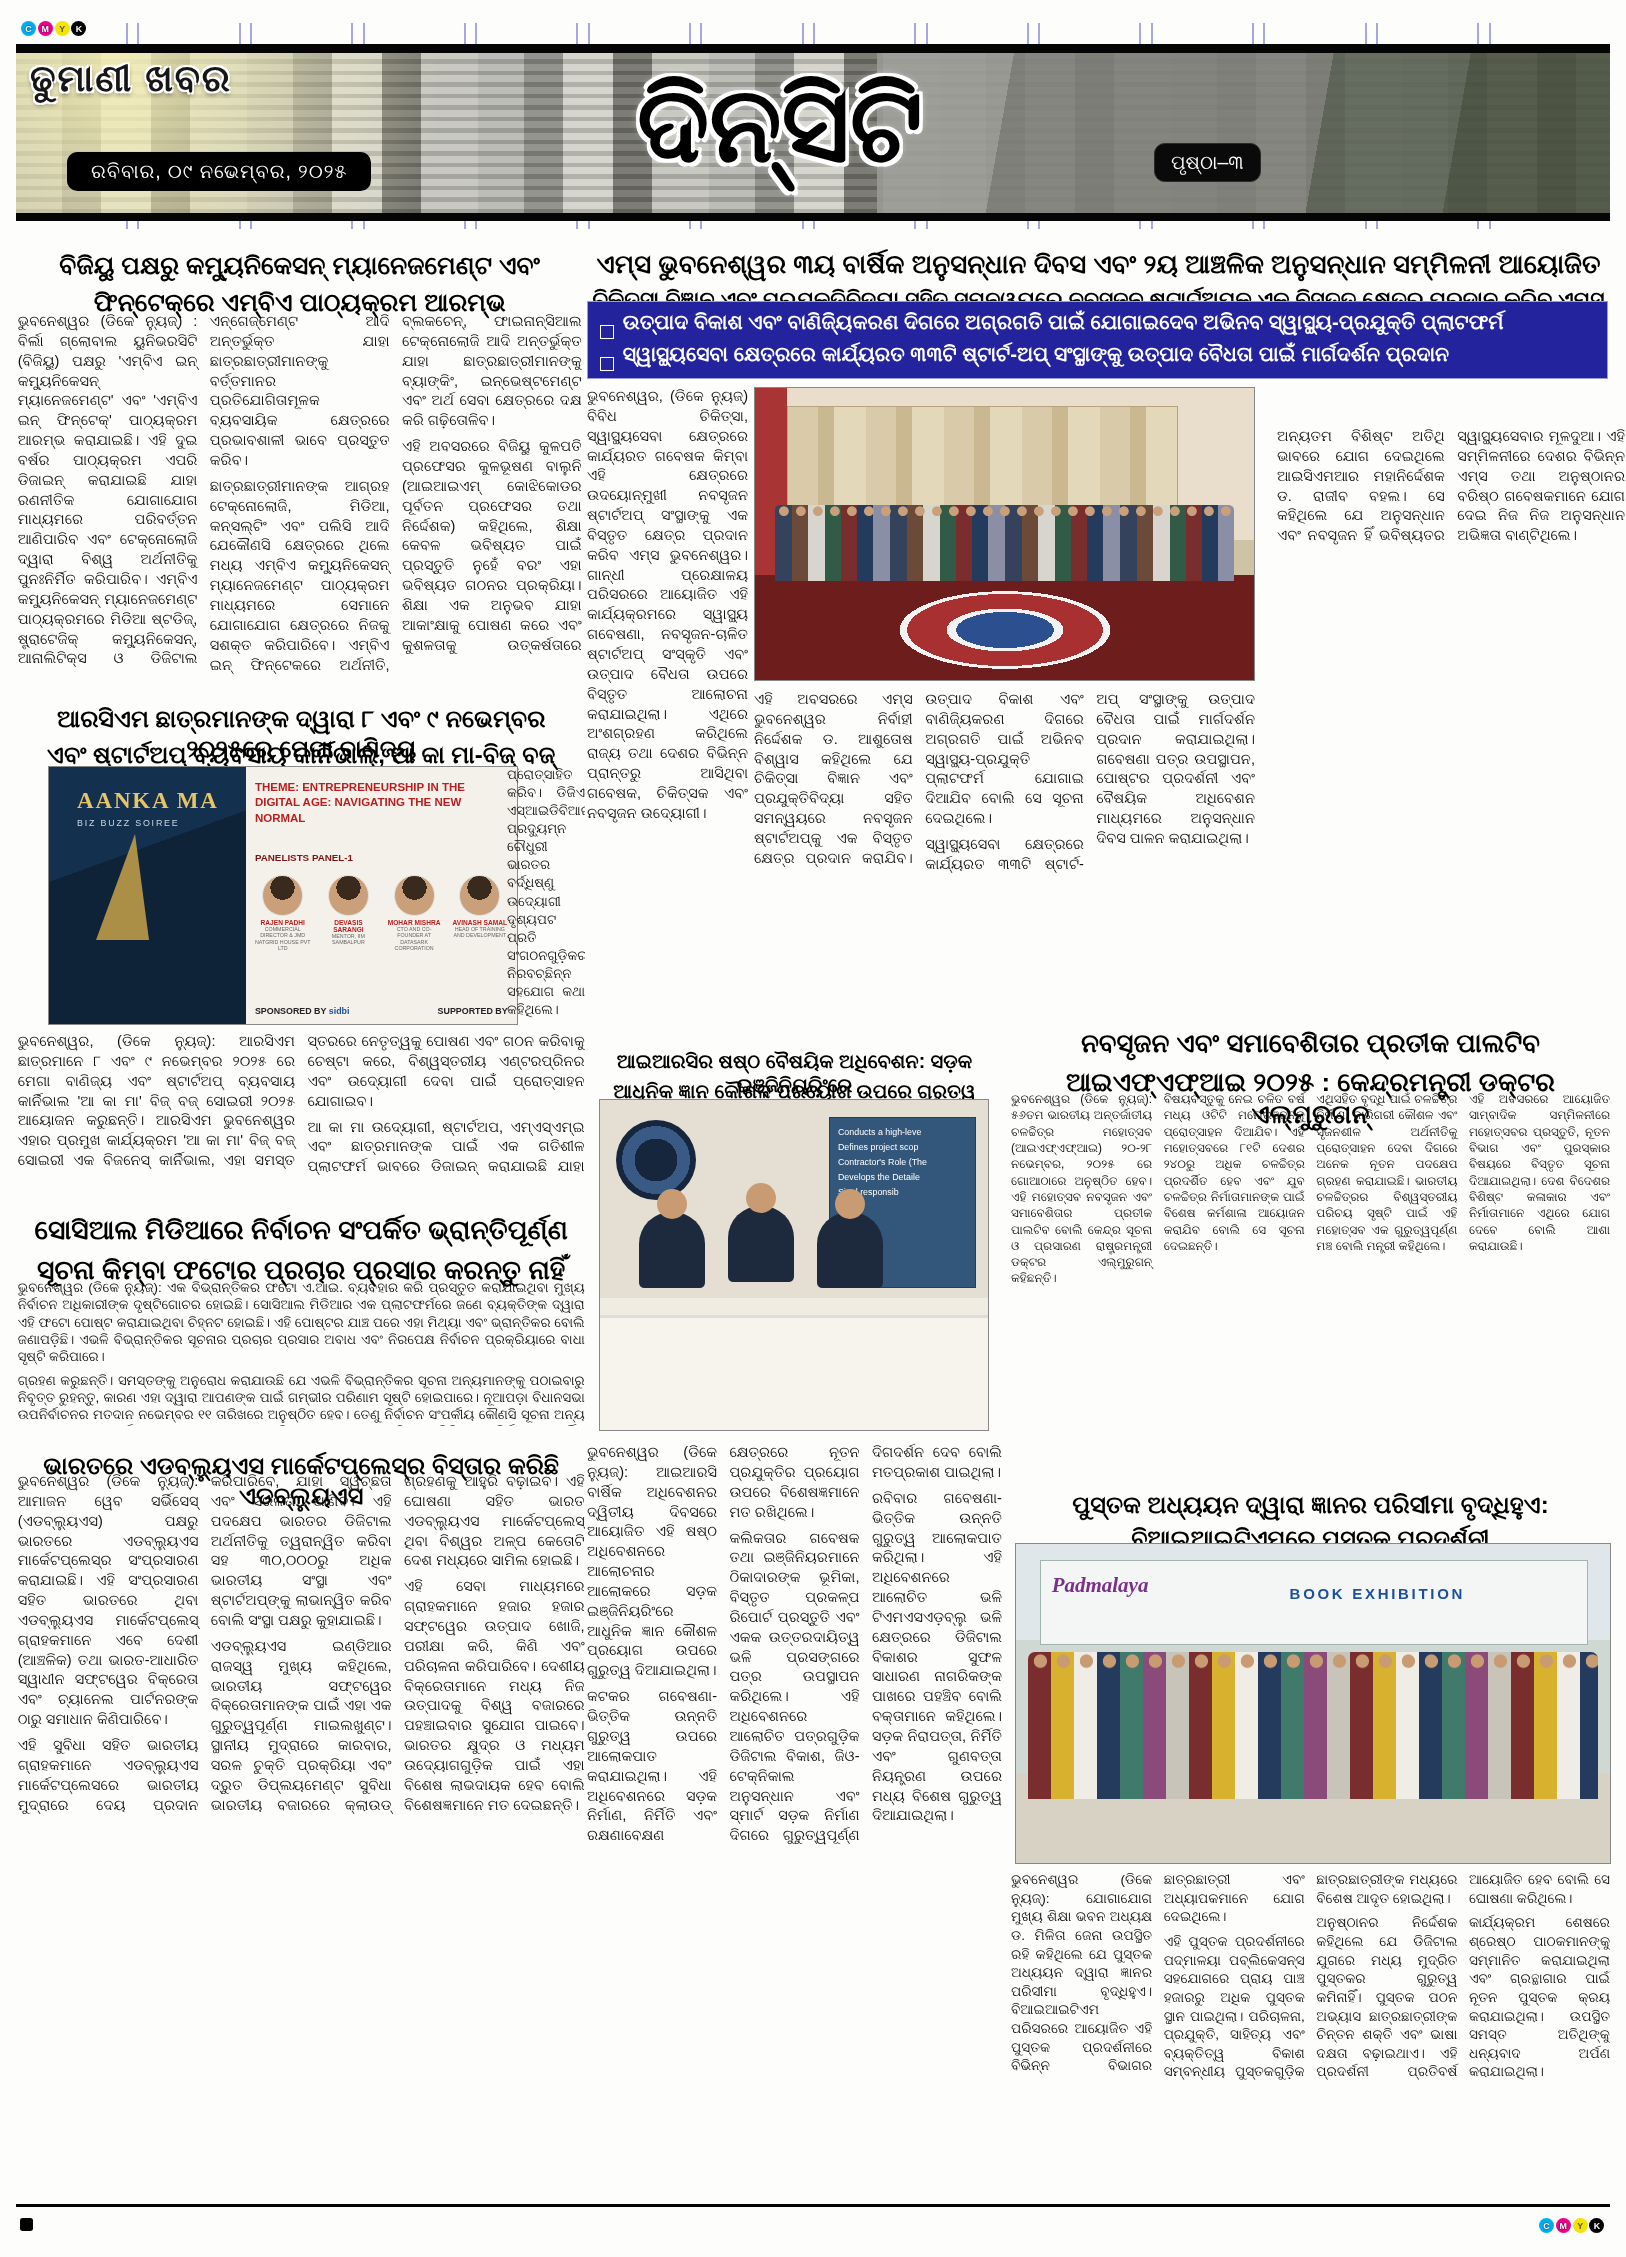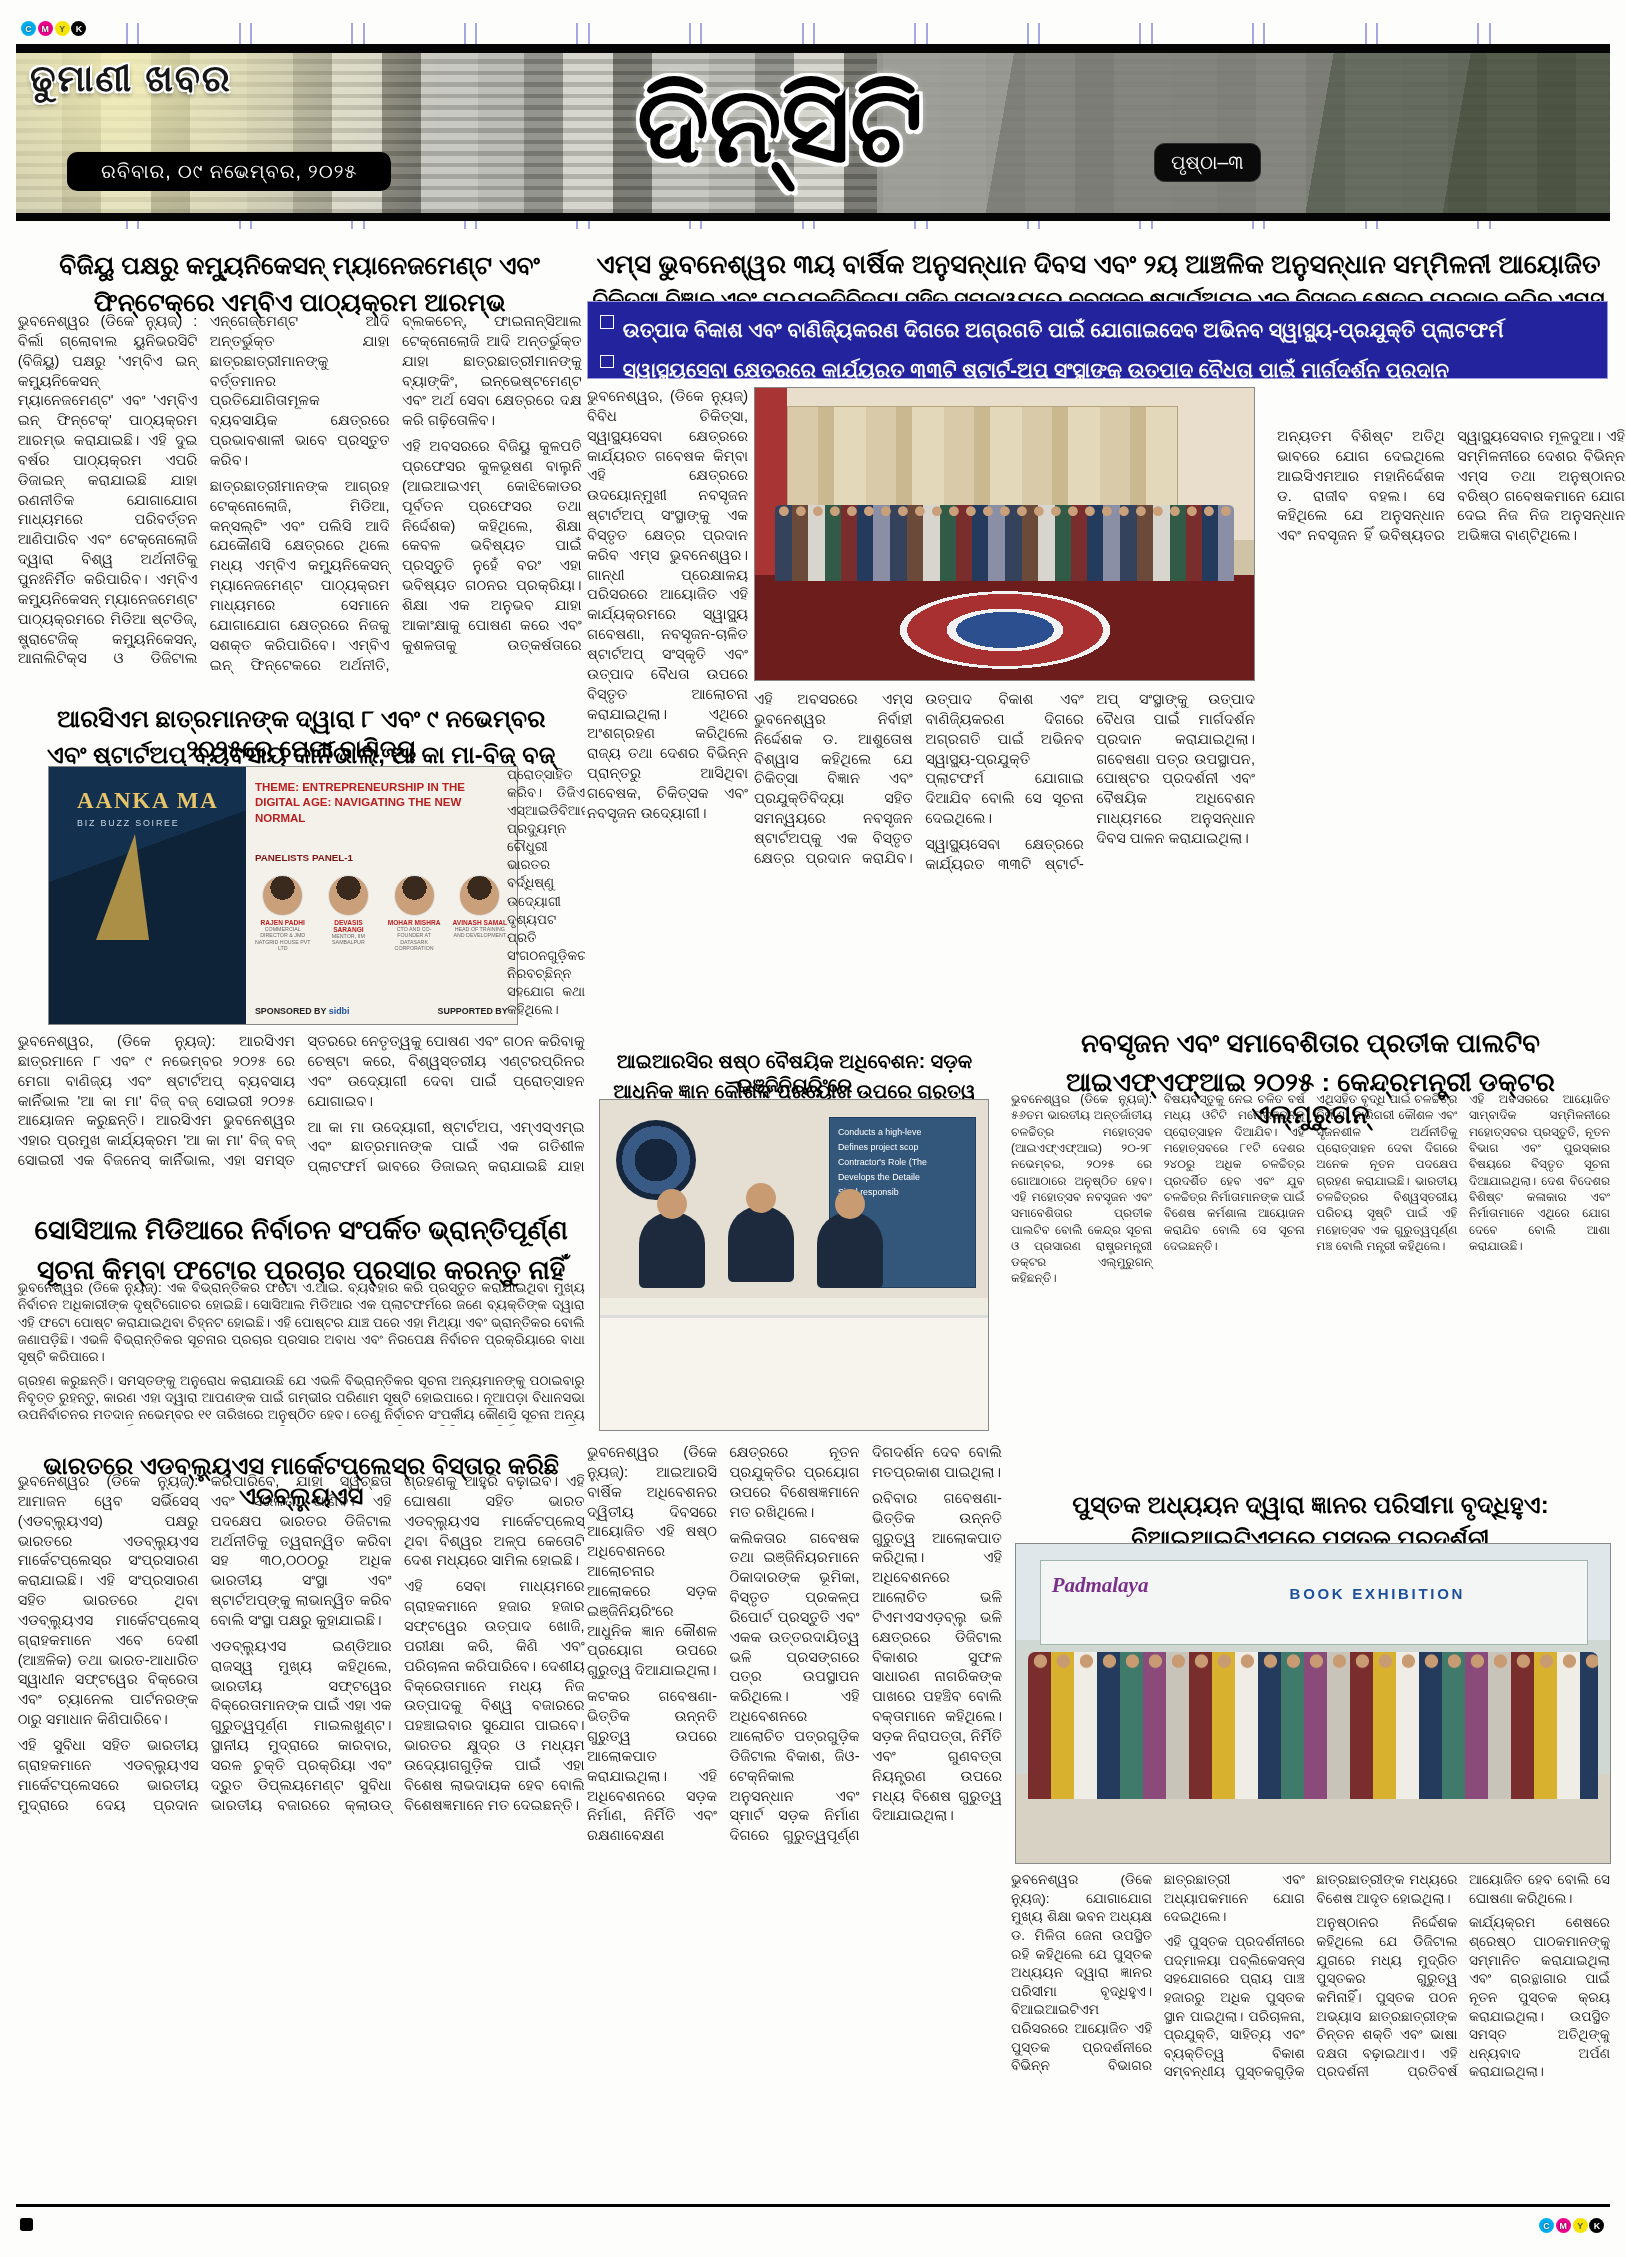--- a/index.html
+++ b/index.html
@@ -25,34 +25,34 @@
             repeating-linear-gradient(90deg,#b9b9b3 0 46px,#8e8e88 46px 85px,#d3d3cb 85px 135px,#75756e 135px 174px,#c6c6bf 174px 231px);
           }
   .banner .road{position:absolute;right:0;top:0;width:46%;height:100%;
           background:linear-gradient(100deg,#9a9a94 0 18%, #7e7e78 18% 60%, #5c6456 60% 78%, #48503f 78% 100%);
           opacity:.9;}
   .masthead-name{position:absolute;left:14px;top:5.3px;font-size:37px;font-weight:800;color:#161616;letter-spacing:1.8px;
           text-shadow:-1.8px -1.8px 0 #fff,1.8px -1.8px 0 #fff,-1.8px 1.8px 0 #fff,1.8px 1.8px 0 #fff,0 2.7px 5.3px rgba(0,0,0,.6);text-align:right;}
   .big-title{position:absolute;left:621px;top:3.5px;font-size:105px;line-height:1.3;font-weight:800;color:#000;
           text-shadow:-3.5px -3.5px 0 #fff,3.5px -3.5px 0 #fff,-3.5px 3.5px 0 #fff,3.5px 3.5px 0 #fff,0 0 8.9px #fff;}
   .date-box{position:absolute;left:51px;top:99px;background:#000;color:#fff;font-size:19.5px;
-          padding:8px 34px;border-radius:10.6px;letter-spacing:0.9px;}
+          padding:8px 24px;border-radius:10.6px;letter-spacing:0.9px;}
   .page-box{position:absolute;left:1138px;top:90px;background:#0a0a0a;color:#fff;font-size:19.5px;
           padding:7px 16px;border-radius:10.6px;border:1.8px solid #2a2a2a;}
 
   
   .headline{position:absolute;font-weight:800;color:#000;text-align:center;line-height:1.25;}
   .body-block{position:absolute;font-size:14.6px;line-height:1.36;text-align:justify;overflow:hidden;}
   .body-block p{margin:0 0 6.2px 0;}
   .cols2{column-count:2;column-gap:12.4px;}
   .cols3{column-count:3;column-gap:12.4px;}
   .cols4{column-count:4;column-gap:11.5px;}
   .bluebox{position:absolute;background:#23239e;border:1.8px solid #9a9ade;color:#fff;font-weight:700;
            font-size:20.4px;line-height:1.55;padding:5.3px 12.4px;box-sizing:border-box;}
-  .bluebox .row{display:flex;align-items:flex-start;gap:8.9px;margin-top:8px;}
+  .bluebox .row{display:flex;align-items:flex-end;gap:8.9px;}
   .bluebox .sq{width:11.5px;height:11.5px;border:1.8px solid #fff;background:transparent;flex:0 0 auto;}
 
   
   .photo{position:absolute;overflow:hidden;border:0.9px solid #888;box-sizing:border-box;}
 
   
   .ph-aiims{background:linear-gradient(#e8decb 0 52%,#cfc3a6 52% 64%,#6e1d1d 64% 100%);}
   .ph-aiims .pillar{position:absolute;left:0;top:0;width:32px;height:64%;background:#a93434;}
   .ph-aiims .mural{position:absolute;left:32px;top:6%;width:78%;height:40%;
       background:repeating-linear-gradient(90deg,#d9cbaa 0 30px,#c9b890 30px 46px,#e4d8ba 46px 78px);

